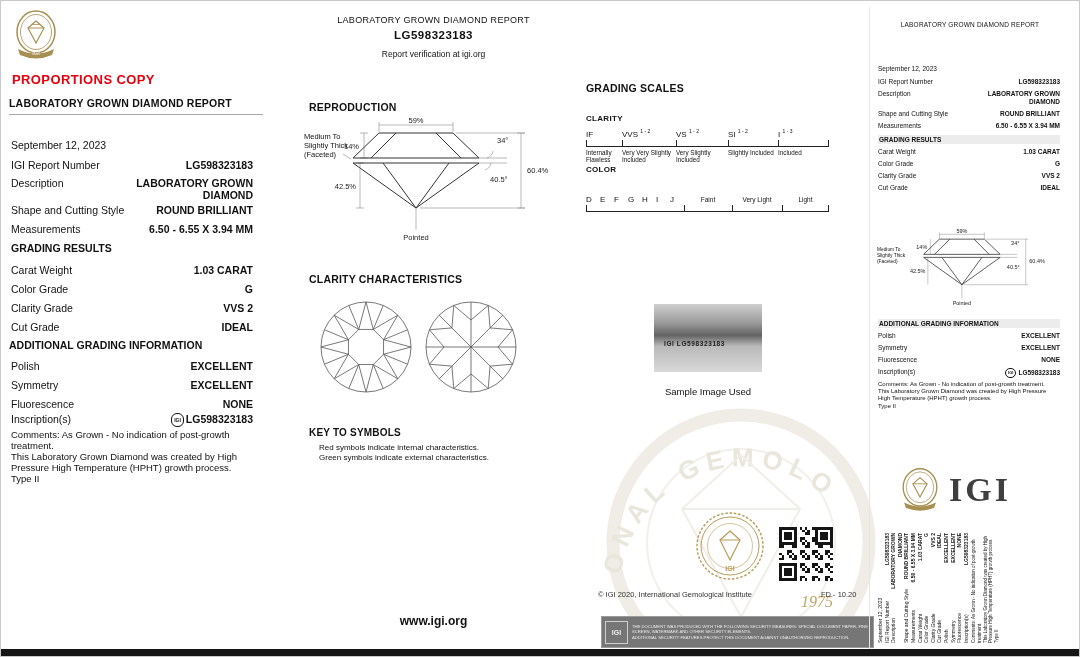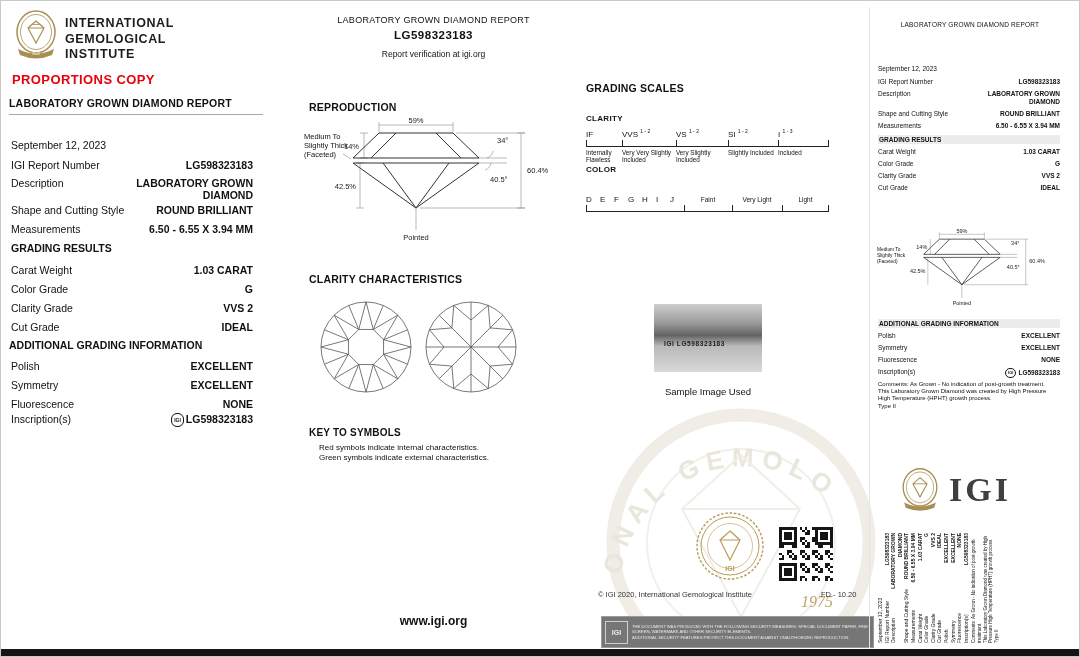--- a/index.html
+++ b/index.html
@@ -52,25 +52,20 @@
 
   <svg class="abs" style="left:12px;top:8px" width="46" height="52" viewBox="0 0 46 52">
     <ellipse cx="23" cy="23" rx="19" ry="21" fill="none" stroke="#a78f52" stroke-width="1.5"></ellipse>
     <ellipse cx="23" cy="23" rx="15.5" ry="17.5" fill="none" stroke="#a78f52" stroke-width=".8"></ellipse>
     <polygon points="23,12 31,19 23,34 15,19" fill="none" stroke="#a78f52" stroke-width="1.2"></polygon>
     <line x1="15" y1="19" x2="31" y2="19" stroke="#a78f52"></line>
     <line x1="19" y1="15.5" x2="27" y2="15.5" stroke="#a78f52" stroke-width=".8"></line>
     <path d="M5 40 Q23 49 41 40 L39 46 Q23 53 7 46 Z" fill="#a78f52"></path>
     <text x="23" y="45.8" text-anchor="middle" font-size="5.5" fill="#fff">IGI</text>
   </svg>
-  <div class="abs" style="left:64px;top:15px;font-size:12.5px;font-weight:bold;line-height:15.5px;letter-spacing:.6px;color:#1c1c1c">
-    <div>INTERNATIONAL</div>
-    <div>GEMOLOGICAL</div>
-    <div>INSTITUTE</div>
-  </div>
   <div class="abs" style="left:11px;top:71px;font-size:13px;font-weight:bold;color:#e8000d;letter-spacing:.4px">PROPORTIONS COPY</div>
   <div class="abs h1" style="left:8px;top:96px">LABORATORY GROWN DIAMOND REPORT</div>
   <div class="abs" style="left:8px;top:113px;width:254px;height:1px;background:#a8a8a8"></div>
   <div class="abs" style="left:10px;top:138px;font-size:10.5px">September 12, 2023</div>
 
   <div class="r1" style="top:158px">
       <span>IGI Report Number</span>
       <span class="v">LG598323183</span>
     </div>
   <div class="r1" style="top:176px">
@@ -114,20 +109,23 @@
       <span class="v">EXCELLENT</span>
     </div>
   <div class="r1" style="top:397px">
       <span>Fluorescence</span>
       <span class="v">NONE</span>
     </div>
   <div class="r1" style="top:412px">
     <span>Inscription(s)</span>
     <span class="v"><span class="mini-igi">IGI</span><span>LG598323183</span></span>
   </div>
+  <div class="abs pre" style="left:10px;top:428px;width:248px;font-size:9.5px;line-height:11px">Comments: As Grown - No indication of post-growth treatment.
+This Laboratory Grown Diamond was created by High Pressure High Temperature (HPHT) growth process.
+Type II</div>
 
   <div class="abs" style="left:300px;top:14px;width:265px;text-align:center;font-size:9px;letter-spacing:.3px">LABORATORY GROWN DIAMOND REPORT</div>
   <div class="abs" style="left:300px;top:28px;width:265px;text-align:center;font-size:11.5px;font-weight:bold;letter-spacing:.5px">LG598323183</div>
   <div class="abs" style="left:300px;top:48px;width:265px;text-align:center;font-size:8.5px">Report verification at igi.org</div>
 
   <div class="abs h1" style="left:308px;top:100px">REPRODUCTION</div>
 
   <svg class="abs" style="left:300px;top:112px" width="260" height="130" viewBox="0 0 260 130">
     <g stroke="#8a8a8a" stroke-width="0.6" fill="none">
       <line x1="78" y1="12" x2="152" y2="12"></line>

